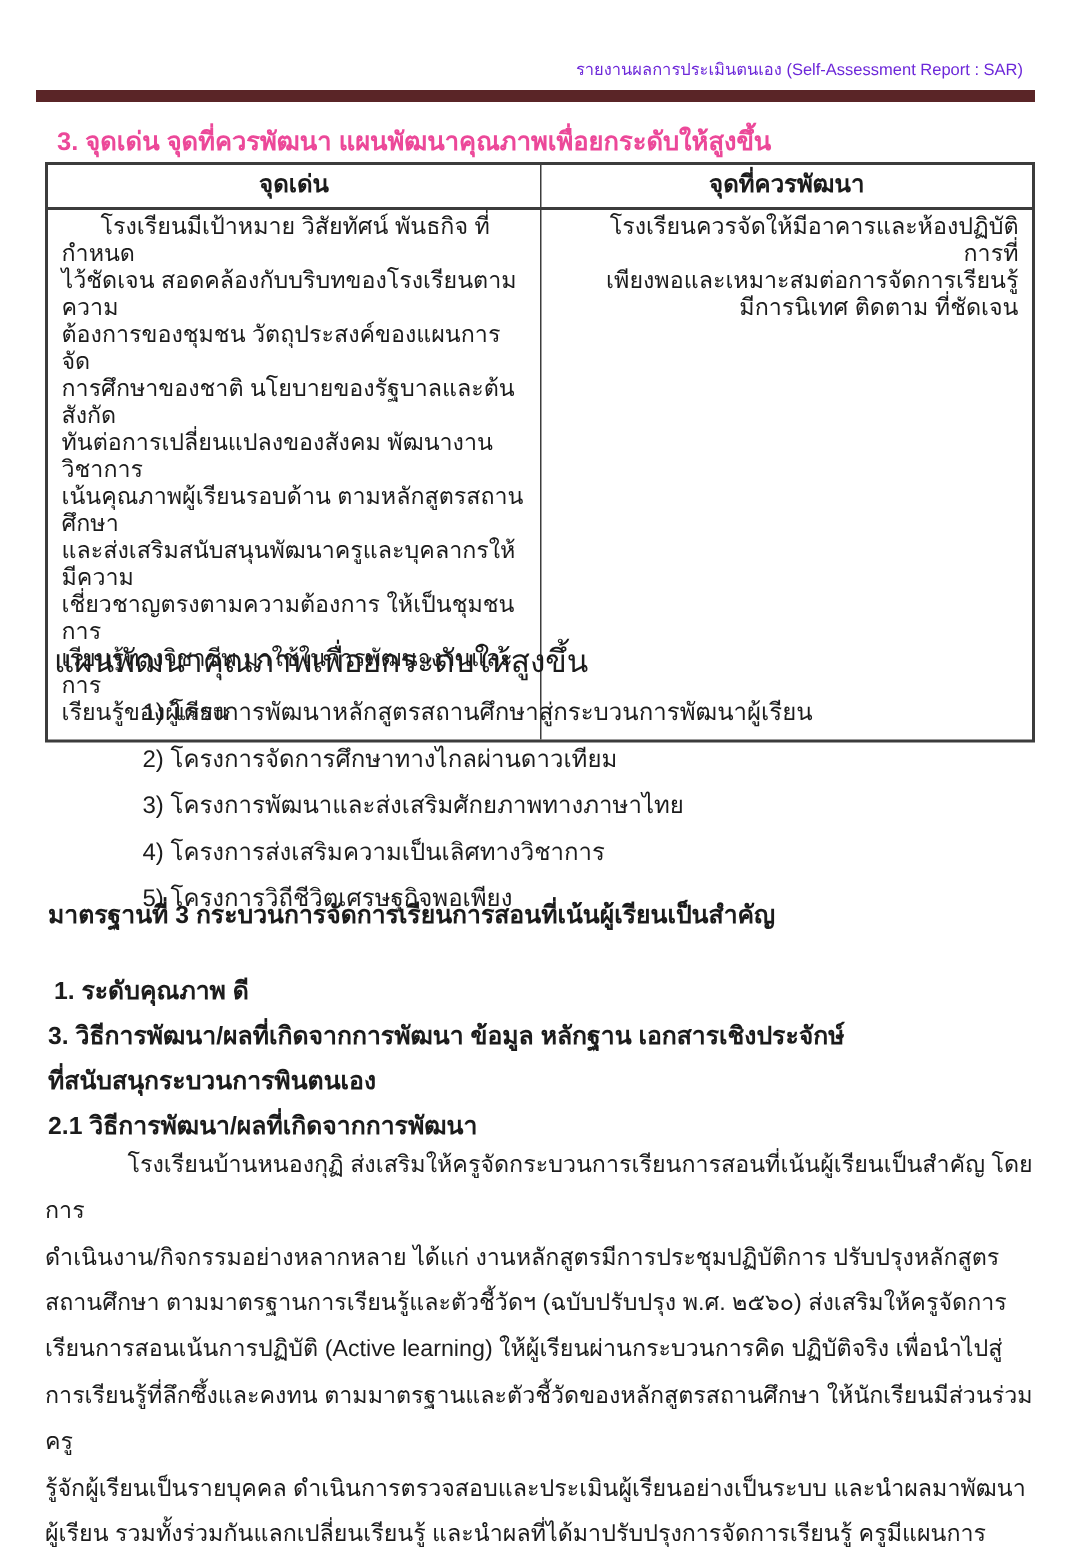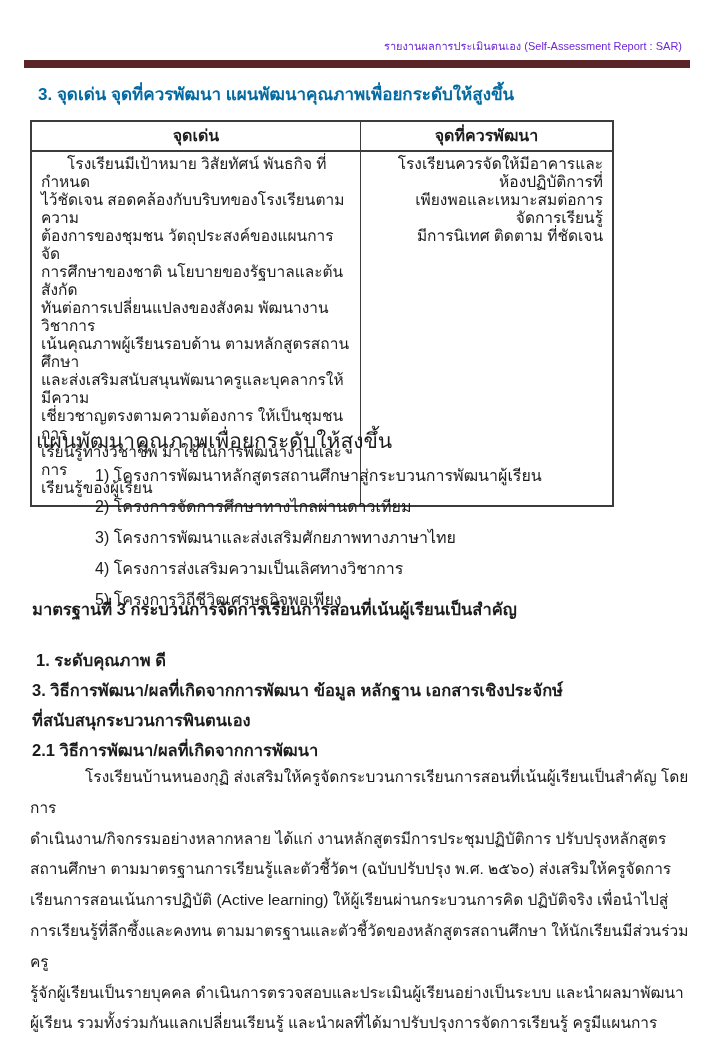--- a/index.html
+++ b/index.html
@@ -20,26 +20,26 @@
     color: #6d28d9;
     letter-spacing: 0;
   }
   .accent-bar {
     top: 60px; left: 24px;
     width: 666px; height: 8px;
     background: #5a2527;
   }
   .h-main {
     top: 80px; left: 38px;
-    font-size: 17px; font-weight: bold; color: #0369a1;
+    font-size: 17px; font-weight: bold; color: #ec4899;
   }
 
   .sar-table {
-    top: 120px; left: 30px;
-    width: 584px;
+    top: 108px; left: 30px;
+    width: 660px;
     border: 2px solid #3c3c3c;
     box-sizing: border-box;
     background: #fff;
   }
   .t-head { display: flex; border-bottom: 2px solid #3c3c3c; }
   .t-head .cell {
     height: 28px; line-height: 28px;
     text-align: center; font-weight: bold; font-size: 16px;
   }
   .t-body { display: flex; }

